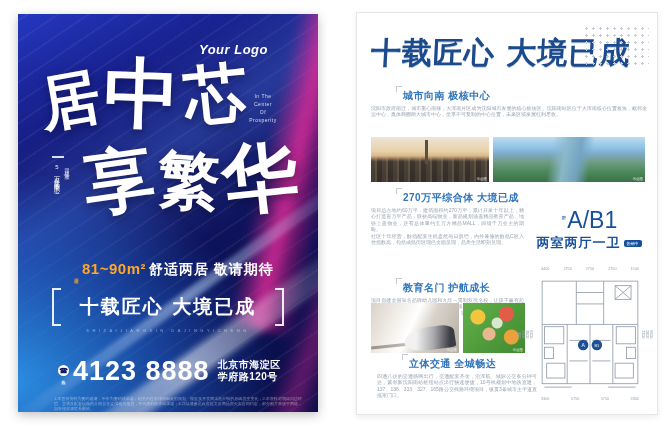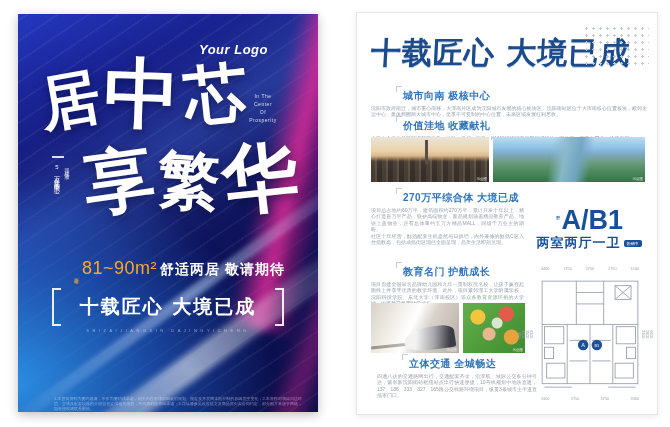--- a/index.html
+++ b/index.html
@@ -42,21 +42,21 @@
   .vnotes{position:absolute;left:34px;top:150px;height:112px;display:flex;gap:3px;}
   .vnote{writing-mode:vertical-rl;text-orientation:upright;font-size:6px;letter-spacing:1.5px;
          color:rgba(255,255,255,.92);}
   .vnote.small{font-size:5px;color:rgba(255,255,255,.75);}
 
   .envert{position:absolute;left:224px;top:78px;width:42px;text-align:center;color:rgba(255,255,255,.8);
           font-size:5px;line-height:8px;letter-spacing:.5px;}
 
   .area-line{position:absolute;left:56px;top:246px;display:flex;align-items:flex-end;gap:3px;}
   .area-prefix{writing-mode:vertical-rl;text-orientation:upright;font-size:4.5px;color:#ffa726;line-height:5px;margin-bottom:2px;}
-  .area-value{color:#ffa726;font-size:18px;font-weight:normal;letter-spacing:.5px;line-height:17px;}
+  .area-value{color:#ffa726;font-size:15px;font-weight:bold;letter-spacing:.5px;line-height:17px;}
   .area-suffix{color:#fff;font-size:14px;font-weight:bold;letter-spacing:1px;line-height:16px;}
 
   .slogan-box{position:absolute;left:34px;top:274px;width:232px;height:38px;display:flex;align-items:center;}
   .brk{width:9px;align-self:stretch;}
   .brk.l{border-left:2px solid rgba(255,255,255,.9);border-top:2px solid rgba(255,255,255,.9);border-bottom:2px solid rgba(255,255,255,.9);}
   .brk.r{border-right:2px solid rgba(255,255,255,.9);border-top:2px solid rgba(255,255,255,.9);border-bottom:2px solid rgba(255,255,255,.9);}
   .slogan-text{flex:1;text-align:center;color:#fff;font-size:19px;font-weight:bold;letter-spacing:2px;
                font-family:"DejaVu Serif","Liberation Serif",serif;}
   .pinyin{position:absolute;left:34px;top:314px;width:232px;text-align:center;color:rgba(255,255,255,.5);
           font-size:4px;letter-spacing:3.5px;}
@@ -106,21 +106,21 @@
         radial-gradient(circle at 24% 28%,#f2c53d 0 7px,transparent 8px),
         radial-gradient(circle at 70% 22%,#e45b4a 0 7px,transparent 8px),
         radial-gradient(circle at 42% 62%,#e8b68f 0 6px,transparent 7px),
         radial-gradient(circle at 78% 68%,#e8a13c 0 7px,transparent 8px),
         radial-gradient(circle at 55% 40%,#d8e8d0 0 5px,transparent 6px),
         linear-gradient(135deg,#63b04a,#3f8a30);}
 
   .unit{position:absolute;left:172px;top:196px;width:120px;text-align:center;color:#174f9b;}
   .unit-row{display:flex;justify-content:center;align-items:flex-start;gap:2px;}
   .unit-prefix{writing-mode:vertical-rl;text-orientation:upright;font-size:4px;line-height:4.5px;margin-top:3px;color:#174f9b;}
-  .unit-name{font-size:27px;font-weight:bold;line-height:23px;text-align:center;}
+  .unit-name{font-size:23px;font-weight:normal;line-height:23px;text-align:center;}
   .unit-area{font-size:18px;font-weight:bold;line-height:21px;}
   .unit-layout{display:flex;justify-content:center;align-items:center;gap:3px;margin-top:2px;}
   .unit-layout-text{font-size:13px;font-weight:bold;letter-spacing:1px;}
   .unit-badge{background:#174f9b;color:#fff;font-size:4px;line-height:7px;padding:0 3px;border-radius:2px;}
 
   .fplan{position:absolute;left:170px;top:254px;width:126px;}
   .dimrow{display:flex;justify-content:space-between;padding:0 14px;color:#9aa4b2;font-size:3.8px;line-height:5px;}
   .fmid{display:flex;align-items:stretch;}
   .dimcol{display:flex;flex-direction:column;justify-content:space-between;padding:6px 0;color:#9aa4b2;
           font-size:3.8px;writing-mode:vertical-rl;text-orientation:mixed;width:6px;align-items:center;}
@@ -171,37 +171,44 @@
       <span class="area-suffix" data-name="area-suffix">舒适两居 敬请期待</span>
     </div>
 
     <div class="slogan-box" data-name="slogan-box">
       <span class="brk l" data-name="bracket-left"></span>
       <span class="slogan-text" data-name="slogan-text">十载匠心 大境已成</span>
       <span class="brk r" data-name="bracket-right"></span>
     </div>
     <div class="pinyin" data-name="slogan-pinyin">SHIZAIJIANGXIN DAJINGYICHENG</div>
 
+    <div class="phone-row" data-name="contact-row">
+      <div class="phone-icon-col" data-name="phone-icon-column">
+        <div class="phone-circle" data-name="phone-icon">☎</div>
+        <div class="phone-label" data-name="phone-label">热线</div>
+      </div>
+      <div class="phone-number" data-name="phone-number">4123 8888</div>
+      <div class="addr" data-name="address">
+        <div data-name="address-line1">北京市海淀区</div>
+        <div data-name="address-line2">学府路120号</div>
+      </div>
+    </div>
 
     <div class="disclaimer" data-name="disclaimer-text">1.本宣传资料为要约邀请，不作为要约或承诺，相关内容不排除因政府规划、规定及开发商未能控制的原因发生变化；2.本资料对项目周边环境、交通及配套设施的介绍旨在提供相关信息，不代表对此作出承诺；3.详情请参见政府批文及商品房买卖合同约定，部分图片来源于网络，如有侵权请联系删除。</div>
   </div>
 
   <div class="rpage" data-name="right-detail-page">
     <div class="rtitle" data-name="page-title">十载匠心 大境已成</div>
     <div class="dots" data-name="dot-grid-decoration"></div>
 
     <div class="sec" style="left:14px;top:76px;width:276px;" data-name="section-city">
       <div class="sec-h" data-name="section-heading">城市向南 极核中心</div>
       <div class="sec-b" data-name="section-body">沈阳市政府南迁，城市重心南移，大浑南片区成为沈阳城市发展的核心板块区。沈阳南站区位于大浑南核心位置板块，毗邻全运中心、奥体商圈两大城市中心，坐享不可复制的中心位置，未来区域发展红利尽收。</div>
     </div>
 
-    <div class="sec" style="left:14px;top:106px;width:276px;" data-name="section-value">
-      <div class="sec-h" data-name="section-heading">价值洼地 收藏献礼</div>
-      <div class="sec-b" data-name="section-body">金廊中心板块品牌环绕荟萃云集，地铁、学校、万科、K11等精粹配套汇聚区域板块，宜生活，宜商办置业，价值无限。</div>
-    </div>
 
     <div class="photos" style="left:14px;top:124px;" data-name="photo-row-city">
       <div class="photo ph-dusk" data-name="photo-city-skyline-dusk">
         <div class="bldg" data-name="buildings-silhouette"></div>
         <div class="spire" data-name="tower-spire"></div>
         <div class="note" data-name="photo-note">示意图</div>
       </div>
       <div class="photo ph-aerial" data-name="photo-aerial-river-park">
         <div class="river" data-name="river-band"></div>
         <div class="note" data-name="photo-note">示意图</div>
@@ -221,21 +228,21 @@
       <div class="unit-row" data-name="unit-name-row">
         <span class="unit-prefix" data-name="unit-name-prefix">户型</span>
         <span class="unit-name" data-name="unit-name">A/B1</span>
       </div>
       <div class="unit-layout" data-name="unit-layout-row">
         <span class="unit-layout-text" data-name="unit-layout">两室两厅一卫</span>
         <span class="unit-badge" data-name="sales-status-badge">热销中</span>
       </div>
     </div>
 
-    <div class="sec" style="left:14px;top:252px;width:153px;" data-name="section-education">
+    <div class="sec" style="left:14px;top:268px;width:153px;" data-name="section-education">
       <div class="sec-h" data-name="section-heading">教育名门 护航成长</div>
       <div class="sec-b" data-name="section-body">项目自建全国知名品牌幼儿园和九年一贯制双优名校，让孩子赢在起跑线上并享受优质的教学环境。此外，项目紧邻理工大学附属学校、沈阳科技学院、东北大学（浑南校区）等众多教育资源环抱的大学城，浓厚教育氛围助学成长。</div>
     </div>
 
     <div class="photos" style="left:14px;top:290px;" data-name="photo-row-life">
       <div class="photo ph-train" data-name="photo-highspeed-train">
         <div class="rail" data-name="rail-line"></div>
         <div class="nose" data-name="train-nose"></div>
         <div class="note" data-name="photo-note">示意图</div>
       </div>

